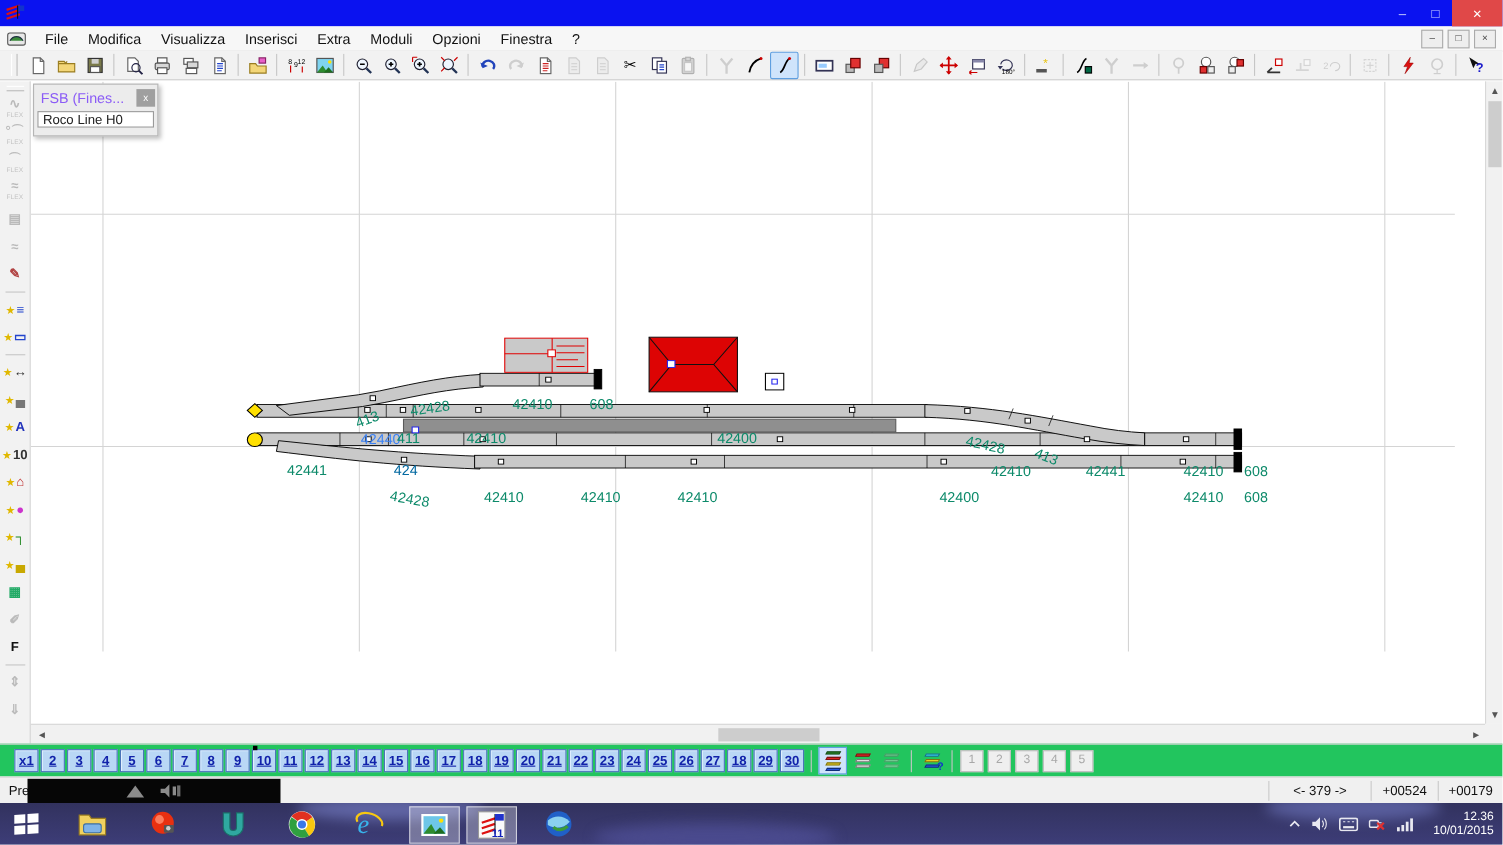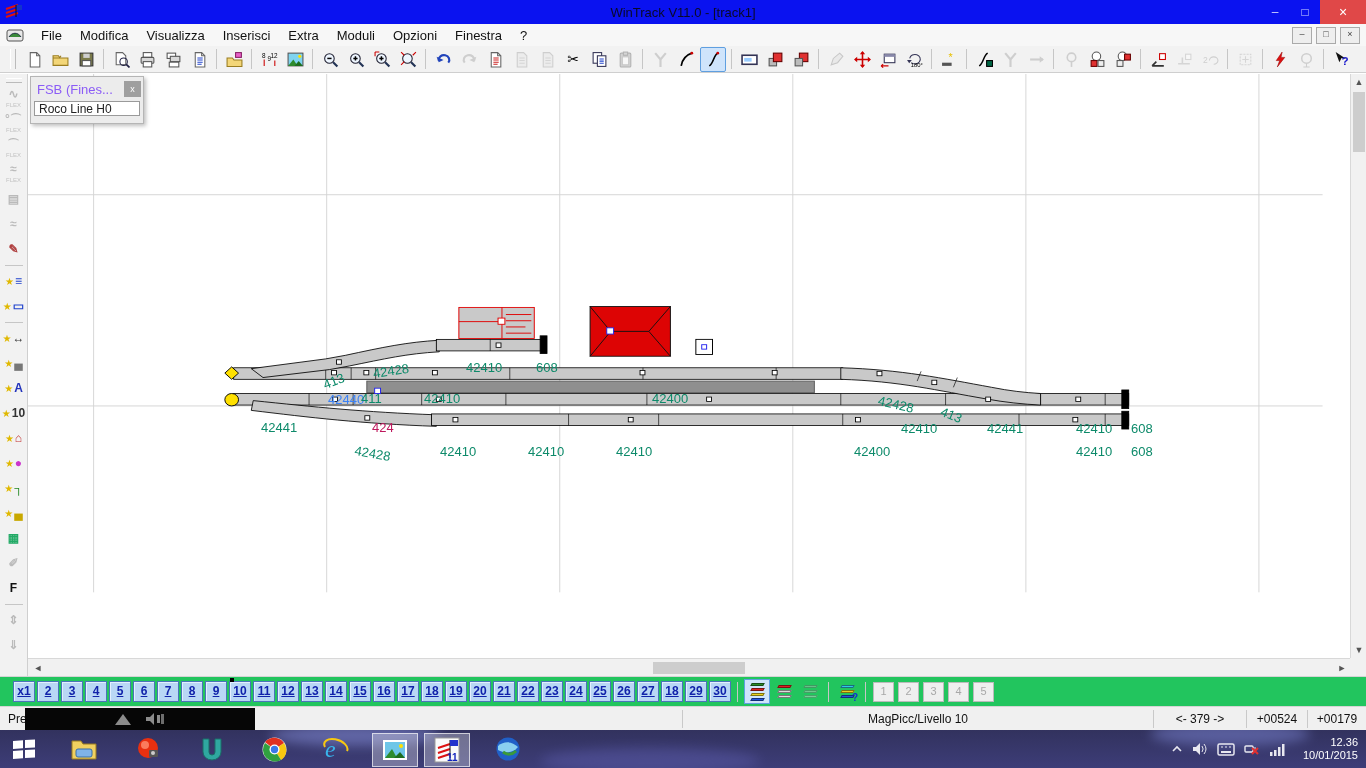--- a/index.html
+++ b/index.html
@@ -97,21 +97,20 @@
 </head>
 <body>
 
 <div class="titlebar">
   <svg class="appicon" viewBox="0 0 20 18">
     <rect x="0" y="0" width="20" height="18" fill="#fff" opacity="0"></rect>
     <path d="M2 14l12-4M2 10l12-4M2 6l12-4" stroke="#d11" stroke-width="2"></path>
     <rect x="12" y="2" width="6" height="5" fill="#1133cc"></rect>
       <path d="M12 2v12" stroke="#111"></path>
   </svg>
-  <span class="title">WinTrack V11.0 - [track1]</span>
   <span class="wincontrols" id="win-controls">
       <span class="wbtn">–</span>
       <span class="wbtn">□</span>
       <span class="wbtn close">×</span>
     </span>
 </div>
 
 <div class="menubar">
   <svg class="menicon" viewBox="0 0 18 16">
     <rect x="1" y="3" width="16" height="11" rx="2" fill="#e8e8e8" stroke="#555"></rect>
@@ -609,21 +608,21 @@
   <div id="track-labels">
       <span class="tracklabel" style="left: 252px; top: 318px; color: #3b82f6; margin-left: 48px;">42440</span>
       <span class="tracklabel" style="left: 293px; top: 304px; color: rgb(13, 138, 106); transform: rotate(-21deg);">413</span>
       <span class="tracklabel" style="left: 344px; top: 292px; color: rgb(13, 138, 106); transform: rotate(-8deg);">42428</span>
       <span class="tracklabel" style="left: 438px; top: 286px; color: rgb(13, 138, 106);">42410</span>
       <span class="tracklabel" style="left: 508px; top: 286px; color: rgb(13, 138, 106);">608</span>
       <span class="tracklabel" style="left: 333px; top: 317px; color: rgb(13, 138, 106); text-align: right;">411</span>
       <span class="tracklabel" style="left: 396px; top: 317px; color: rgb(13, 138, 106);">42410</span>
       <span class="tracklabel" style="left: 624px; top: 317px; color: rgb(13, 138, 106);">42400</span>
       <span class="tracklabel" style="left: 233px; top: 346px; color: rgb(13, 138, 106);">42441</span>
-      <span class="tracklabel" style="left: 344px; top: 346px; color: #be185d;">424</span>
+      <span class="tracklabel" style="left: 330px; top: 346px; color: #0369a1;">424</span>
       <span class="tracklabel" style="left: 328px; top: 369px; color: rgb(13, 138, 106); transform: rotate(10deg);">42428</span>
       <span class="tracklabel" style="left: 412px; top: 370px; color: rgb(13, 138, 106);">42410</span>
       <span class="tracklabel" style="left: 500px; top: 370px; color: rgb(13, 138, 106);">42410</span>
       <span class="tracklabel" style="left: 588px; top: 370px; color: rgb(13, 138, 106);">42410</span>
       <span class="tracklabel" style="left: 826px; top: 370px; color: rgb(13, 138, 106);">42400</span>
       <span class="tracklabel" style="left: 852px; top: 319px; color: rgb(13, 138, 106); transform: rotate(13deg);">42428</span>
       <span class="tracklabel" style="left: 916px; top: 330px; color: rgb(13, 138, 106); transform: rotate(22deg);">413</span>
       <span class="tracklabel" style="left: 873px; top: 347px; color: rgb(13, 138, 106);">42410</span>
       <span class="tracklabel" style="left: 959px; top: 347px; color: rgb(13, 138, 106);">42441</span>
       <span class="tracklabel" style="left: 1048px; top: 347px; color: rgb(13, 138, 106);">42410</span>
@@ -717,21 +716,20 @@
       <span class="xbtn">1</span>
       <span class="xbtn">2</span>
       <span class="xbtn">3</span>
       <span class="xbtn">4</span>
       <span class="xbtn">5</span>
     </span>
 </div>
 
 <div class="statusbar">
   <span class="st-help">Premere F1 per la Guida</span>
-  <span class="st-field" style="width:470px">MagPicc/Livello 10</span>
   <span class="st-field" style="width:92px">&lt;- 379 -&gt;</span>
   <span class="st-field" style="width:60px">+00524</span>
   <span class="st-field" style="width:58px">+00179</span>
   <div class="osd">
     <span class="tri"></span>
     <svg width="20" height="14" viewBox="0 0 20 14">
       <polygon points="1,5 5,5 9,1 9,13 5,9 1,9" fill="#8b8b8b"></polygon>
       <rect x="12" y="3" width="3" height="8" fill="#8b8b8b"></rect>
         <rect x="16" y="2" width="3" height="10" fill="#6d6d6d"></rect>
     </svg>

